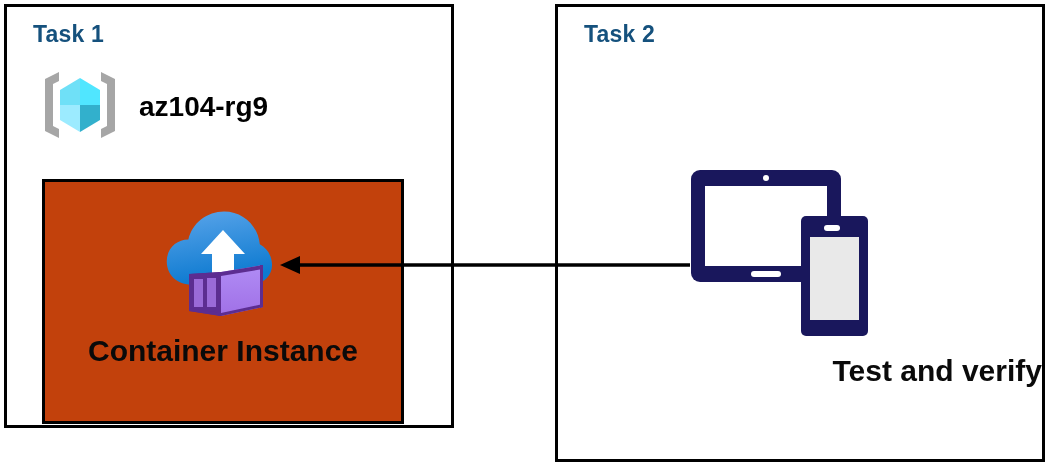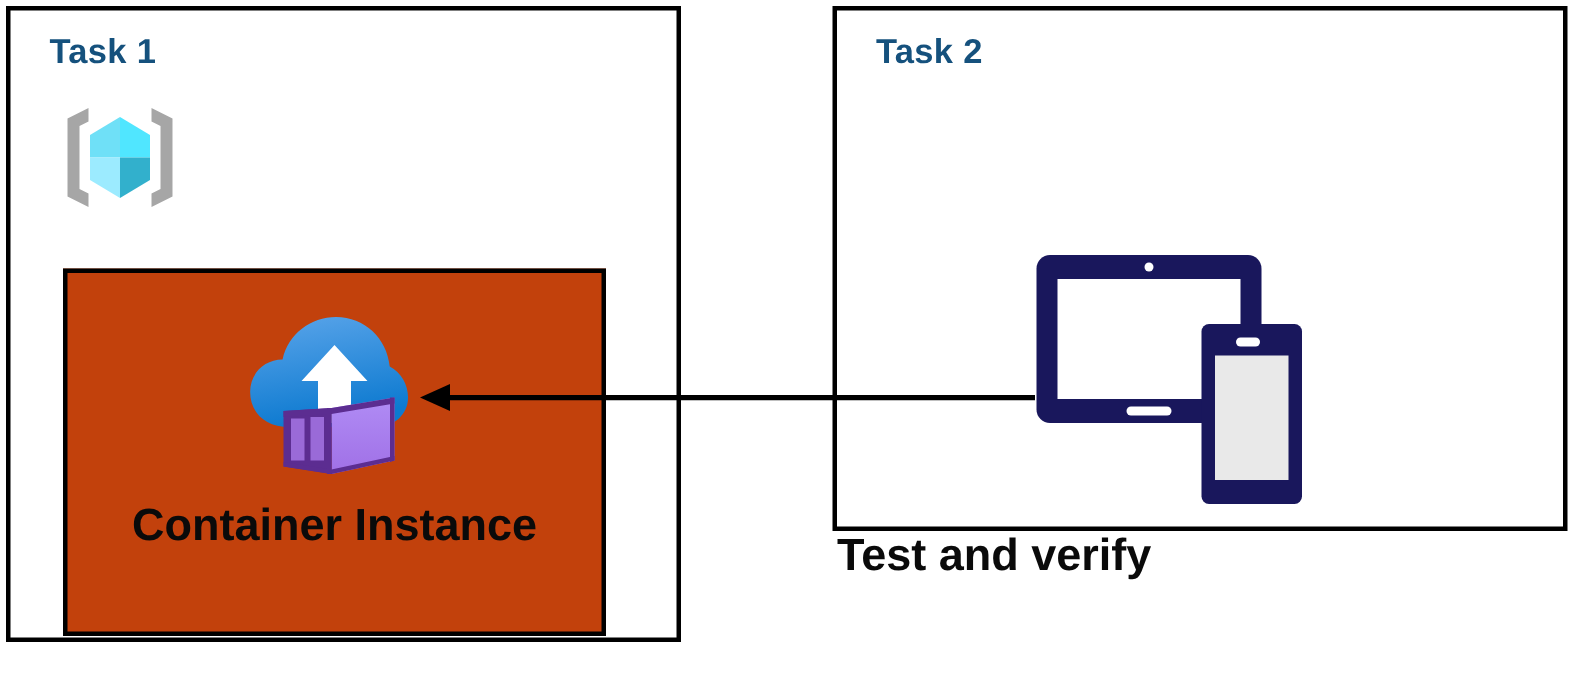--- a/index.html
+++ b/index.html
@@ -35,21 +35,21 @@
     left: 4px;
     top: 4px;
     width: 450px;
     height: 424px;
     text-decoration: underline;
   }
   #panel-task2 {
     left: 555px;
     top: 4px;
     width: 490px;
-    height: 350px;
+    height: 458px;
   }
 
   .panel-title {
     position: absolute;
     left: 26px;
     top: 14px;
     font-size: 23px;
     font-weight: bold;
     color: #15517d;
     letter-spacing: 0.2px;
@@ -109,21 +109,21 @@
   #devices-icon {
     position: absolute;
     left: 130px;
     top: 160px;
   }
   #test-verify-label {
     position: absolute;
     left: 0;
     right: 0;
     top: 347px;
-    text-align: left;
+    text-align: right;
     font-size: 30px;
     font-weight: bold;
     color: #0a0a0a;
     white-space: nowrap;
   }
 
   
   #connector-arrow {
     position: absolute;
     left: 0;
@@ -152,20 +152,21 @@
 
           <path d="M43 12 L23 24 L23 39 L43 39 Z" fill="#6fe0f7"></path>
 
           <path d="M43 12 L63 24 L63 39 L43 39 Z" fill="#50e6ff"></path>
 
           <path d="M23 39 L43 39 L43 66 L23 54 Z" fill="#9cebff"></path>
 
           <path d="M43 39 L63 39 L63 54 L43 66 Z" fill="#32b0cc"></path>
         </svg>
       </span>
+      <span id="resource-group-label">az104-rg9</span>
     </div>
 
     <div id="resource-box">
 
       <span id="container-instance-icon">
         <svg width="116" height="118" viewBox="0 0 116 118" xmlns="http://www.w3.org/2000/svg">
           <defs>
             <linearGradient id="cloudGrad" x1="0" y1="0" x2="0.25" y2="1">
               <stop offset="0%" stop-color="#5ba5ea"></stop>
               <stop offset="100%" stop-color="#0d7ad0"></stop>

